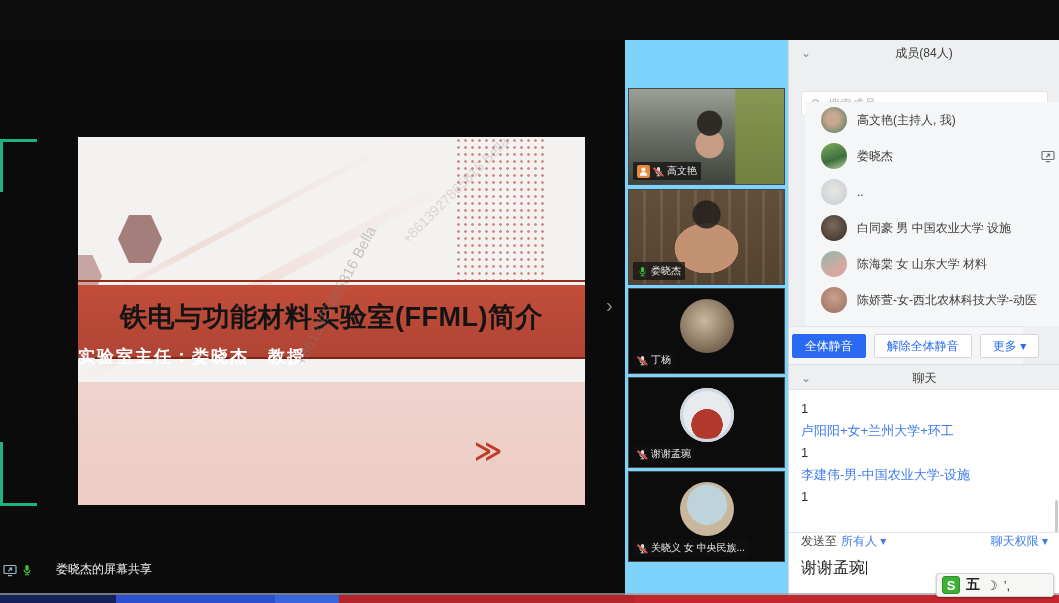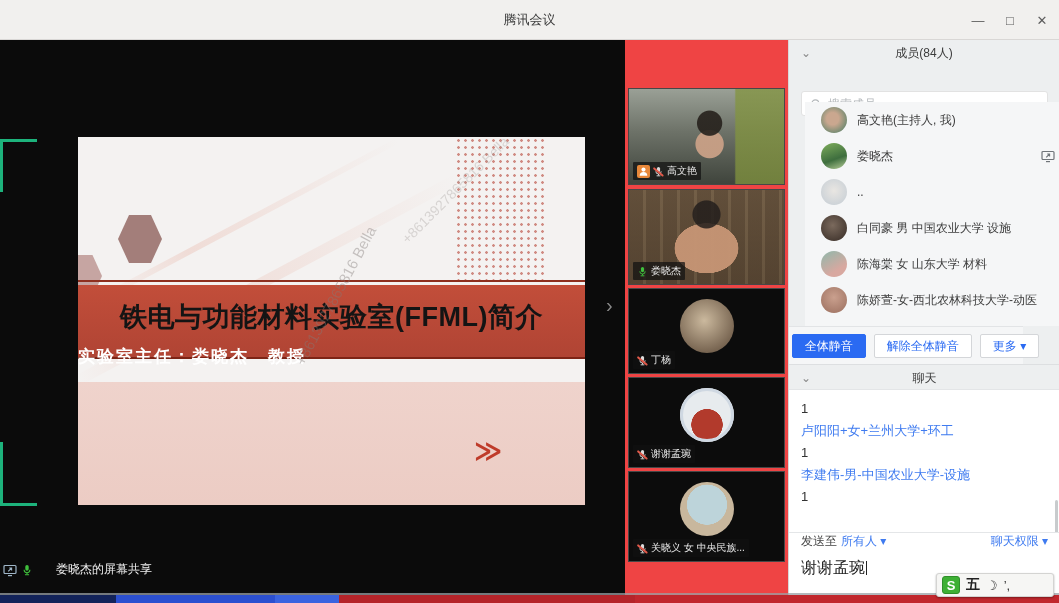--- a/index.html
+++ b/index.html
@@ -47,21 +47,21 @@
   .slide-arrow { position:absolute; left:396px; top:298px; z-index:3; color:#bf3b2a; font-size:27px; font-weight:bold; }
   .watermark { position:absolute; white-space:nowrap; z-index:5; font-size:15px; }
   .wm1 { left:180px; top:150px; transform:rotate(-62deg); color:rgba(130,125,122,.42); }
   .wm2 { left:305px; top:45px;  transform:rotate(-45deg); color:rgba(160,155,152,.35); font-size:14px; }
 
   
   .share-status { position:absolute; left:3px; top:521px; display:flex; align-items:center; gap:4px; z-index:9; }
   .share-status .txt { color:#efefef; font-size:12px;margin-left:19px; }
 
   
-  .video-col { position:absolute; left:625px; top:40px; width:163px; height:555px; background:#ef4444; }
+  .video-col { position:absolute; left:625px; top:40px; width:163px; height:555px; background:#7dd3fc; }
   .vthumb { position:absolute; left:3px; width:157px; background:#0c0c0c; border:1px solid #474747; overflow:hidden; cursor:pointer; }
   .vt1 { top:48px;  height:97px;
          background:
            radial-gradient(circle at 52% 36%, rgba(38,33,28,.9) 0 12%, rgba(0,0,0,0) 13%),
            radial-gradient(circle at 52% 58%, rgba(201,160,134,.95) 0 14%, rgba(201,160,134,0) 15%),
            linear-gradient(90deg, rgba(122,136,70,0) 0 68%, rgba(130,148,62,.75) 69% 100%),
            linear-gradient(180deg,#9aa096 0%, #6d7268 45%, #3f443c 100%); }
   .vt2 { top:149px; height:96px;
          background:
            radial-gradient(circle at 50% 26%, rgba(35,30,28,.85) 0 13%, rgba(0,0,0,0) 14%),
@@ -170,28 +170,20 @@
     </g>
     <g id="i-search">
       <circle cx="6.2" cy="6.2" r="4" fill="none" stroke="currentColor" stroke-width="1.3"></circle>
       <line x1="9.2" y1="9.2" x2="12.6" y2="12.6" stroke="currentColor" stroke-width="1.3"></line>
     </g>
   </defs>
 </svg>
 
 <div class="window">
 
-  <div class="titlebar">
-    <div class="title">腾讯会议</div>
-    <div class="win-controls">
-      <span>—</span>
-      <span>□</span>
-      <span>✕</span>
-    </div>
-  </div>
 
   <div class="share-area">
     <div class="bracket br-tl-h"></div>
     <div class="bracket br-tl-v"></div>
     <div class="bracket br-bl-v"></div>
     <div class="bracket br-bl-h"></div>
 
     <div class="slide">
       <div class="streak streak1"></div>
       <div class="streak streak2"></div>

